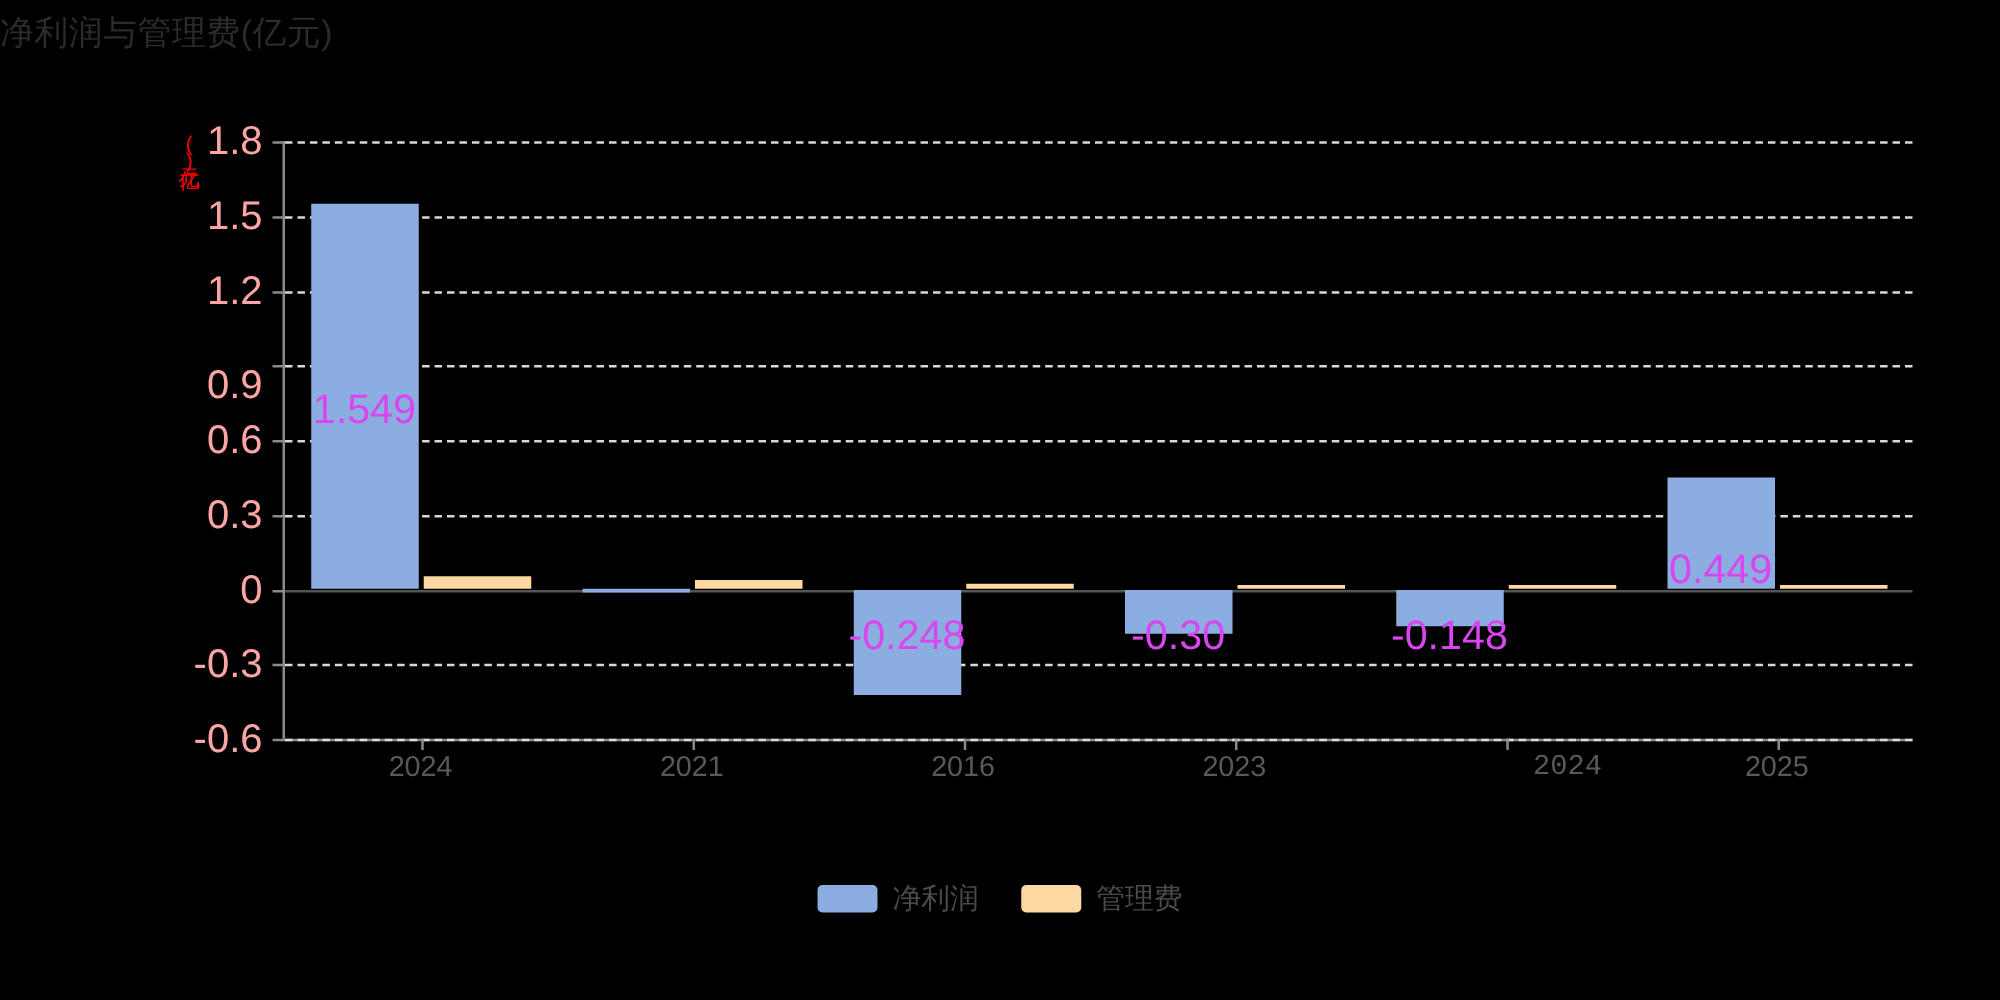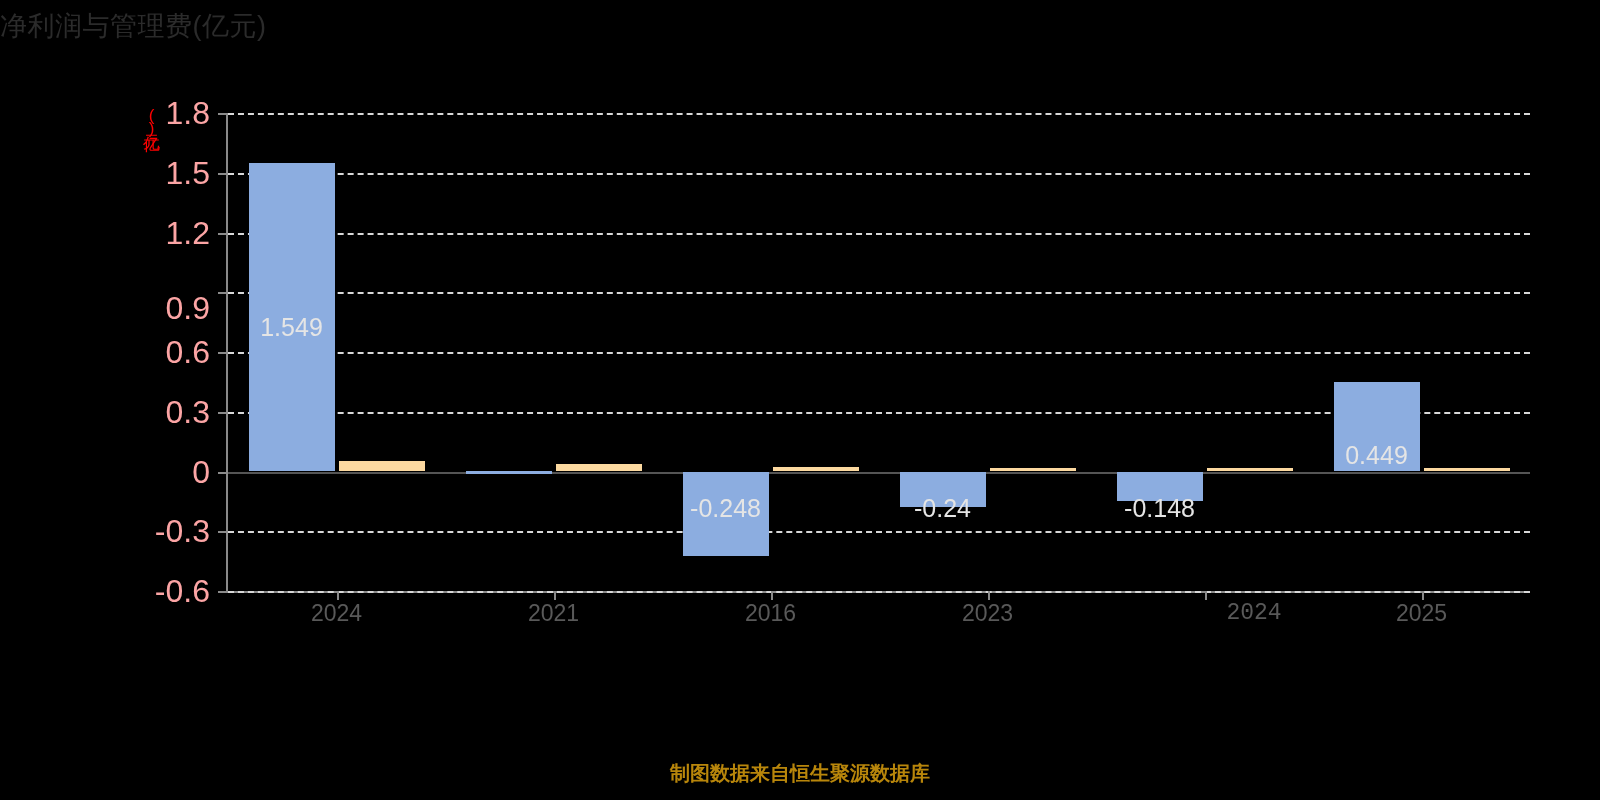--- a/index.html
+++ b/index.html
@@ -129,22 +129,22 @@
 
   
   .bar {
     position: absolute;
   }
   .bar.net-profit  { background: #8cade0; }
   .bar.admin-cost  { background: #fcd9a0; }
 
   .bar-label {
     position: absolute;
-    color: #e5e5e5;
-    font-size: 25px;
+    color: #d946ef;
+    font-size: 33px;
     text-align: right;
     white-space: nowrap;
     transform: translate(-50%, -50%);
   }
 
   
   .legend {
     position: absolute;
     left: 0;
     top: 703px;
@@ -234,21 +234,21 @@
   <div class="plot-area" id="plot-area">
       <div class="bar net-profit" style="left: 20.5px; width: 86px; top: 49.9908px; height: 308.509px; background: rgb(140, 173, 224);"></div>
       <div class="bar-label" style="left: 63.5px; top: 213.991px;">1.549</div>
       <div class="bar admin-cost" style="left: 110.5px; width: 86px; top: 347.745px; height: 10.755px; background: rgb(252, 217, 160);"></div>
       <div class="bar net-profit" style="left: 237.5px; width: 86px; top: 357.703px; height: 3px; background: rgb(140, 173, 224);"></div>
       <div class="bar admin-cost" style="left: 327.5px; width: 86px; top: 351.131px; height: 7.36917px; background: rgb(252, 217, 160);"></div>
       <div class="bar net-profit" style="left: 454.5px; width: 86px; top: 358.5px; height: 84.2475px; background: rgb(140, 173, 224);"></div>
       <div class="bar-label" style="left: 497.5px; top: 394.5px;">-0.248</div>
       <div class="bar admin-cost" style="left: 544.5px; width: 86px; top: 353.521px; height: 4.97917px; background: rgb(252, 217, 160);"></div>
       <div class="bar net-profit" style="left: 671.5px; width: 86px; top: 358.5px; height: 35.85px; background: rgb(140, 173, 224);"></div>
-      <div class="bar-label" style="left: 714.5px; top: 394.5px;">-0.24</div>
+      <div class="bar-label" style="left: 714.5px; top: 394.5px;">-0.30</div>
       <div class="bar admin-cost" style="left: 761.5px; width: 86px; top: 354.716px; height: 3.78417px; background: rgb(252, 217, 160);"></div>
       <div class="bar net-profit" style="left: 888.5px; width: 86px; top: 358.5px; height: 29.4767px; background: rgb(140, 173, 224);"></div>
       <div class="bar-label" style="left: 931.5px; top: 394.5px;">-0.148</div>
       <div class="bar admin-cost" style="left: 978.5px; width: 86px; top: 355.114px; height: 3.38583px; background: rgb(252, 217, 160);"></div>
       <div class="bar net-profit" style="left: 1105.5px; width: 86px; top: 269.074px; height: 89.4258px; background: rgb(140, 173, 224);"></div>
       <div class="bar-label" style="left: 1148.5px; top: 322.5px; margin-top: 19px;">0.449</div>
       <div class="bar admin-cost" style="left: 1195.5px; width: 86px; top: 355.313px; height: 3.18667px; background: rgb(252, 217, 160);"></div>
     </div>
 
   <div id="xtick-layer">
@@ -261,16 +261,25 @@
     </div>
   <div id="xlabel-layer">
       <div class="x-label" style="left: 336.5px;">2024</div>
       <div class="x-label" style="left: 553.5px;">2021</div>
       <div class="x-label" style="left: 770.5px;">2016</div>
       <div class="x-label" style="left: 987.5px;">2023</div>
       <div class="x-label" style="left: 1254px; font-family: Liberation Mono, monospace;">2024</div>
       <div class="x-label" style="left: 1421.5px;">2025</div>
     </div>
 
-
-  <div class="footer-note">制图数据来自恒生聚源数据库</div>
+  <div class="legend" id="legend">
+      <div class="legend-item">
+        <span class="legend-swatch net-profit" style="background: rgb(140, 173, 224);"></span>
+        <span class="legend-text">净利润</span>
+      </div>
+      <div class="legend-item">
+        <span class="legend-swatch admin-cost" style="background: rgb(252, 217, 160);"></span>
+        <span class="legend-text">管理费</span>
+      </div>
+    </div>
+
 
 </div>
 
 </body></html>

